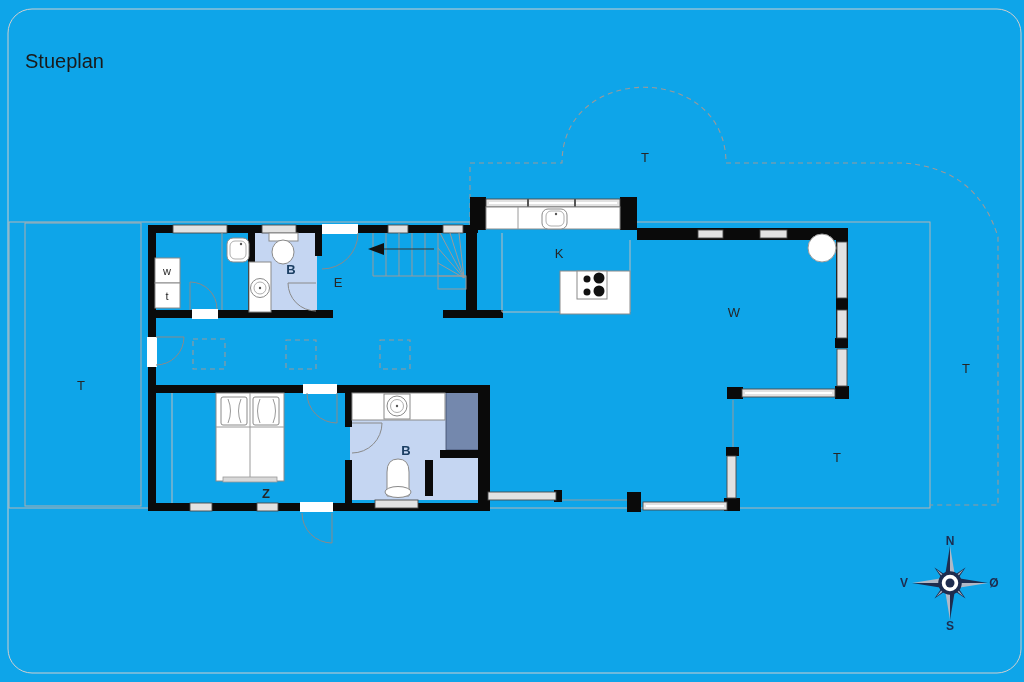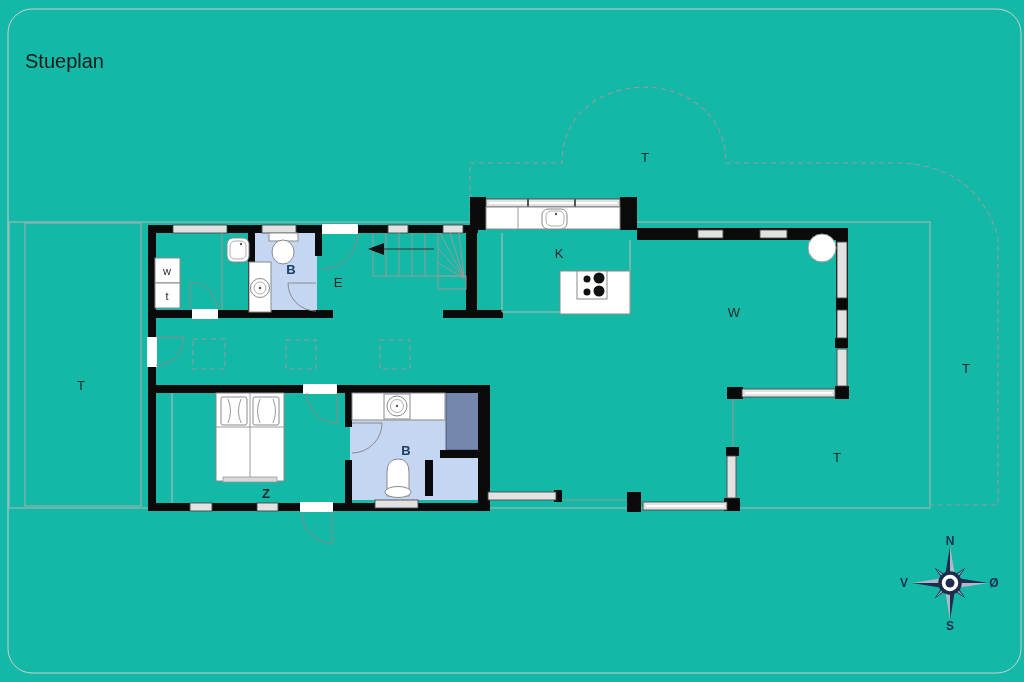--- a/index.html
+++ b/index.html
@@ -1,16 +1,16 @@
 <!DOCTYPE html>
 <html><head>
 <meta charset="utf-8">
 <style>
   html,body{margin:0;padding:0;background:#ffffff;}
-  .sheet{position:relative;width:1024px;height:682px;background:#14b8a6;overflow:hidden;
+  .sheet{position:relative;width:1024px;height:682px;background:#0ea5e9;overflow:hidden;
          font-family:"Liberation Sans","DejaVu Sans",sans-serif;}
   svg{position:absolute;left:0;top:0;}
   .wall{fill:#0a0a0a;stroke:none;}
   .gap{fill:#ffffff;stroke:none;}
   .win{fill:#e2e2e2;stroke:#4a4a4a;stroke-width:0.9;}
   .winline{stroke:#ffffff;stroke-width:2;}
   .thin{stroke:#9a9a9a;stroke-width:1;fill:none;}
   .lite{stroke:#bdbdbd;stroke-width:1;fill:none;}
   .fix{fill:#ffffff;stroke:#8a8a8a;stroke-width:1;}
   .arc{fill:none;stroke:#8a8a8a;stroke-width:1;}

